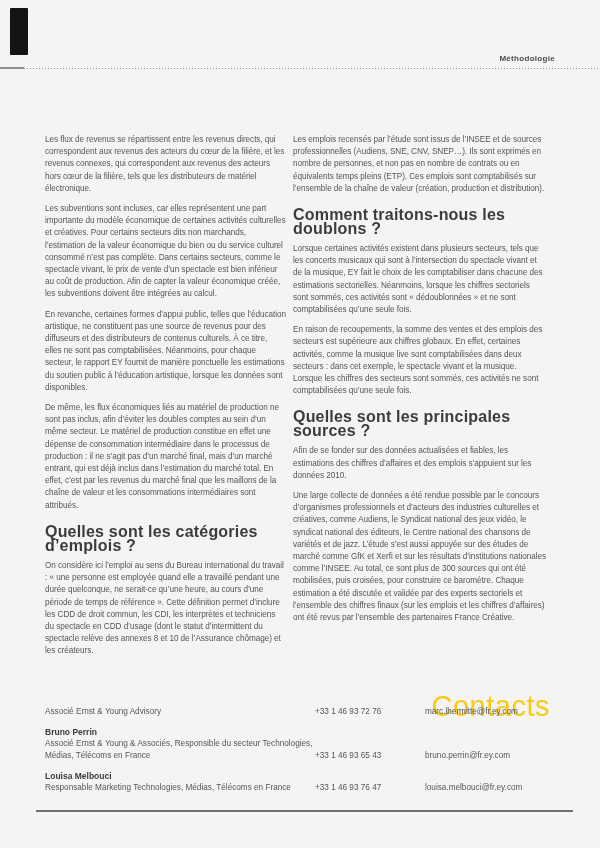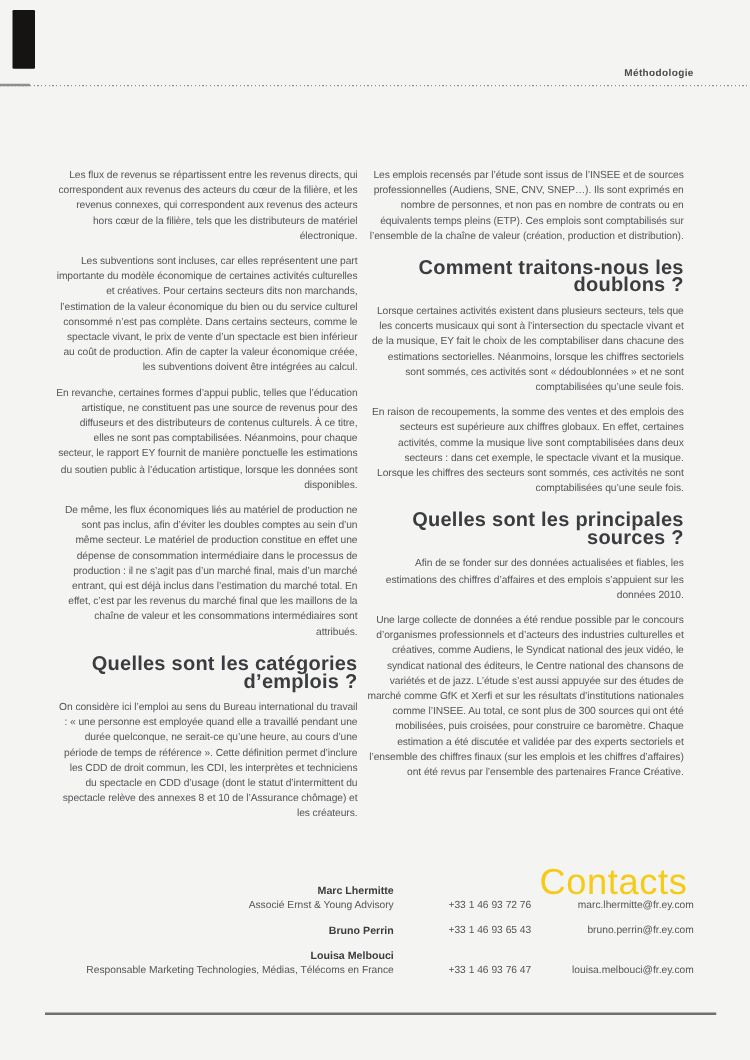--- a/index.html
+++ b/index.html
@@ -1,17 +1,17 @@
 <!DOCTYPE html>
 <html><head>
 <meta charset="utf-8">
 <style>
   html,body{margin:0;padding:0;}
   body{background:#e8e8e6;font-family:"Liberation Sans",sans-serif;}
-  .page{position:relative;width:600px;height:848px;background:#f4f4f2;overflow:hidden;text-align:right;
+  .page{position:relative;width:600px;height:848px;background:#f4f4f2;overflow:hidden;
         -webkit-font-smoothing:antialiased;}
   .corner-tab{position:absolute;left:10px;top:8px;width:18px;height:47px;background:#161313;border-radius:1px;}
   .header-label{position:absolute;top:54px;right:45px;font-size:8px;font-weight:bold;
         color:#4b4c4f;letter-spacing:.3px;}
   .rule-dotted{position:absolute;top:68px;left:0;width:600px;height:1px;
         background:repeating-linear-gradient(90deg,#8f8f8f 0 1px,transparent 1px 3px);}
   .rule-cap{position:absolute;top:67px;left:0;width:24px;height:2px;background:#8f8f8f;}
   .col{position:absolute;top:134px;}
   .col-left{left:45px;width:241px;}
   .col-right{left:293px;width:254px;}
@@ -60,30 +60,30 @@
     <p class="body">Afin de se fonder sur des données actualisées et fiables, les estimations des chiffres d’affaires et des emplois s’appuient sur les données 2010.</p>
     <p class="body">Une large collecte de données a été rendue possible par le concours d’organismes professionnels et d’acteurs des industries culturelles et créatives, comme Audiens, le Syndicat national des jeux vidéo, le syndicat national des éditeurs, le Centre national des chansons de variétés et de jazz. L’étude s’est aussi appuyée sur des études de marché comme GfK et Xerfi et sur les résultats d’institutions nationales comme l’INSEE. Au total, ce sont plus de 300 sources qui ont été mobilisées, puis croisées, pour construire ce baromètre. Chaque estimation a été discutée et validée par des experts sectoriels et l’ensemble des chiffres finaux (sur les emplois et les chiffres d’affaires) ont été revus par l’ensemble des partenaires France Créative.</p>
   </div>
 
   <div class="contacts-title">Contacts</div>
 
   <div class="contacts">
 
     <div class="contact-row">
       <div class="c-info">
-        <div class="c-name">Marc Lhermitte</div>
         <div class="c-role">Associé Ernst &amp; Young Advisory</div>
       </div>
       <div class="c-phone">+33 1 46 93 72 76</div>
       <div class="c-email">marc.lhermitte@fr.ey.com</div>
     </div>
 
     <div class="contact-row">
       <div class="c-info">
         <div class="c-name">Bruno Perrin</div>
+        <div class="c-role">Associé Ernst &amp; Young &amp; Associés, Responsible du secteur Technologies, Médias, Télécoms en France</div>
       </div>
       <div class="c-phone">+33 1 46 93 65 43</div>
       <div class="c-email">bruno.perrin@fr.ey.com</div>
     </div>
 
     <div class="contact-row">
       <div class="c-info">
         <div class="c-name">Louisa Melbouci</div>
         <div class="c-role">Responsable Marketing Technologies, Médias, Télécoms en France</div>
       </div>

